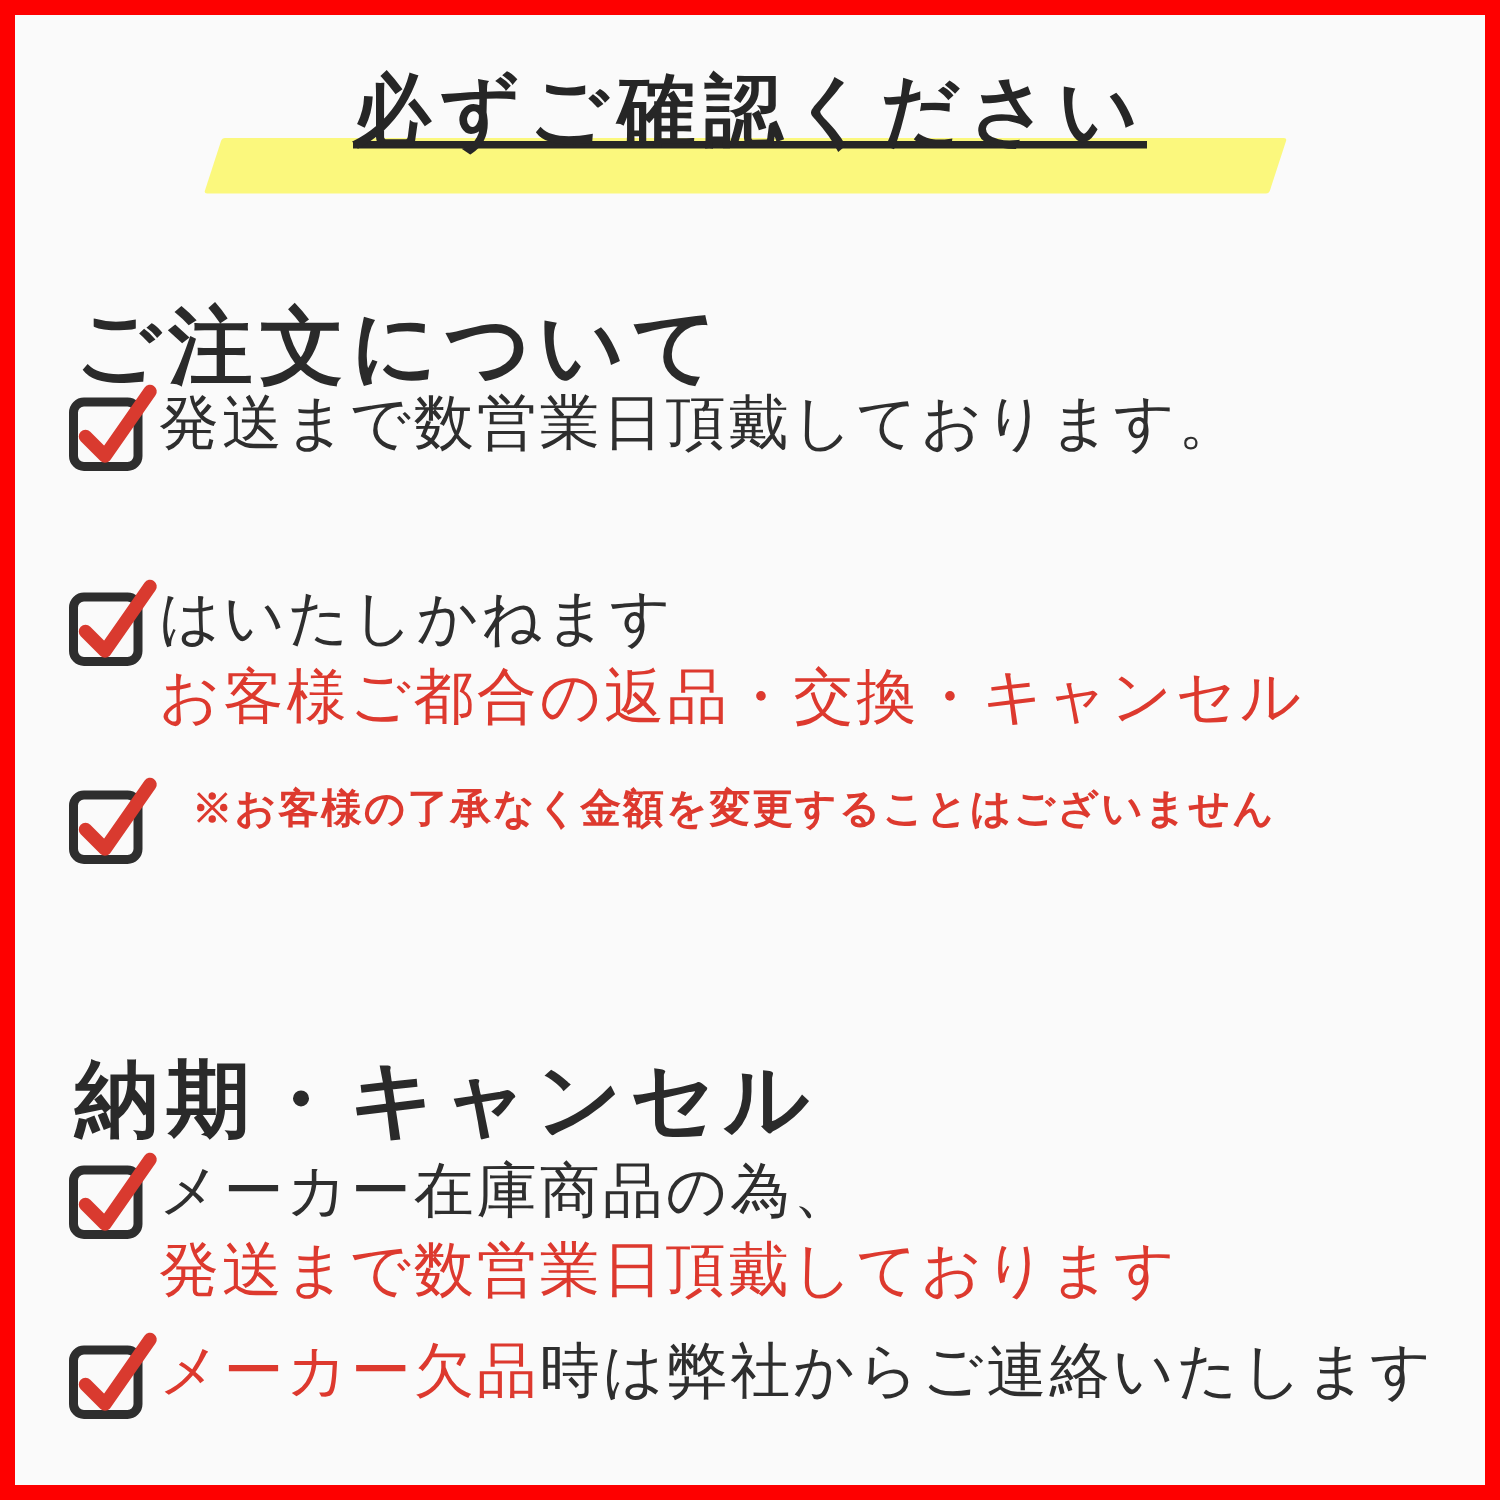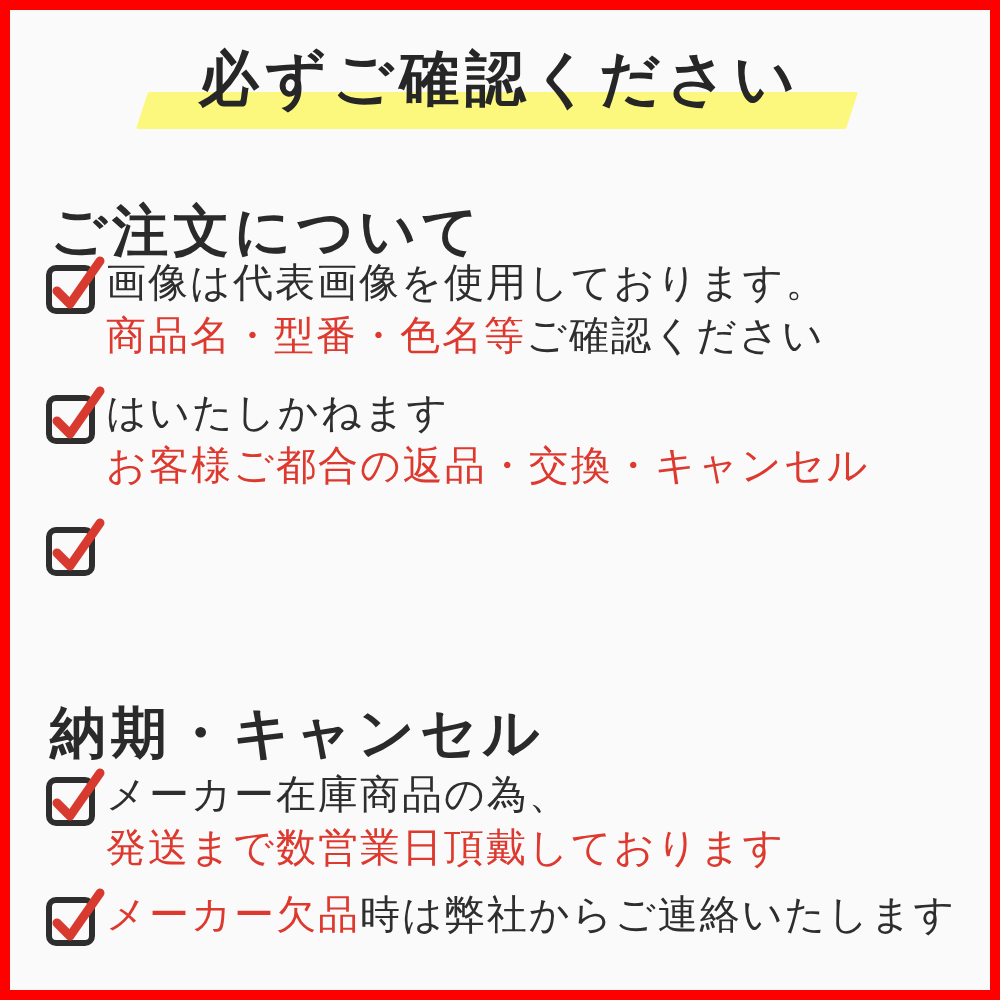--- a/index.html
+++ b/index.html
@@ -13,22 +13,22 @@
   html,body{margin:0;padding:0;background:#ffffff;}
   .canvas{
     position:relative;width:1000px;height:1000px;background:var(--bg);
     overflow:hidden;font-family:"DejaVu Serif","Liberation Serif",serif;
   }
   .frame{position:absolute;inset:0;border:10px solid var(--frame);z-index:50;pointer-events:none;}
 
   .title-block{position:absolute;top:42px;left:0;width:1000px;text-align:center;}
   .hl{position:absolute;top:50px;left:142px;width:710px;height:37px;
       background:var(--yellow);transform:skewX(-18deg);border-radius:2px;}
-  .title{position:relative;margin:0;font-size:60px;font-weight:700;color:#262626;
-         letter-spacing:6px;line-height:1.22;white-space:nowrap;}
+  .title{position:relative;margin:0;font-size:52px;font-weight:700;color:#262626;
+         letter-spacing:6px;line-height:1.22;white-space:nowrap;text-decoration:underline;}
 
   .heading{position:absolute;left:38px;margin:12px;font-size:56px;font-weight:700;
            color:#2a2a2a;letter-spacing:5px;white-space:nowrap;}
 
   .item{position:absolute;left:46px;display:flex;align-items:flex-start;}
   .cb{width:58px;height:58px;flex:0 0 auto;margin-top:2px;}
   .cb svg{overflow:visible;display:block;}
   .lines{margin-left:2px;}
   .line{margin:0;font-size:40px;color:var(--ink);letter-spacing:2px;
         line-height:53px;white-space:nowrap;}
@@ -50,22 +50,21 @@
   <h2 class="heading" style="top:182px">ご注文について</h2>
 
   <div class="item" style="top:256px">
     <span class="cb">
       <svg width="56" height="56" viewBox="0 0 56 56" xmlns="http://www.w3.org/2000/svg">
         <rect x="3" y="10" width="43" height="43" rx="7" fill="none" stroke="#2e2e2e" stroke-width="6"></rect>
         <path d="M 11 33 L 24 46 L 54 3" fill="none" stroke="#d93a2f" stroke-width="9" stroke-linecap="round" stroke-linejoin="round"></path>
       </svg>
     </span>
     <div class="lines">
-      <p class="line"><span>画像は代表画像を使用しております。</span></p>
-      <p class="line"><span class="red">商品名・型番・色名等</span><span>ご確認ください</span></p>
+      <p class="line"><span>発送まで数営業日頂戴しております。</span></p>
     </div>
   </div>
 
   <div class="item" style="top:386px">
     <span class="cb">
       <svg width="56" height="56" viewBox="0 0 56 56" xmlns="http://www.w3.org/2000/svg">
         <rect x="3" y="10" width="43" height="43" rx="7" fill="none" stroke="#2e2e2e" stroke-width="6"></rect>
         <path d="M 11 33 L 24 46 L 54 3" fill="none" stroke="#d93a2f" stroke-width="9" stroke-linecap="round" stroke-linejoin="round"></path>
       </svg>
     </span>
@@ -76,20 +75,21 @@
   </div>
 
   <div class="item" style="top:518px">
     <span class="cb">
       <svg width="56" height="56" viewBox="0 0 56 56" xmlns="http://www.w3.org/2000/svg">
         <rect x="3" y="10" width="43" height="43" rx="7" fill="none" stroke="#2e2e2e" stroke-width="6"></rect>
         <path d="M 11 33 L 24 46 L 54 3" fill="none" stroke="#d93a2f" stroke-width="9" stroke-linecap="round" stroke-linejoin="round"></path>
       </svg>
     </span>
     <div class="lines">
+      <p class="note">※お客様の了承なく金額を変更することはございません</p>
     </div>
   </div>
 
   <h2 class="heading" style="top:684px">納期・キャンセル</h2>
 
   <div class="item" style="top:768px">
     <span class="cb">
       <svg width="56" height="56" viewBox="0 0 56 56" xmlns="http://www.w3.org/2000/svg">
         <rect x="3" y="10" width="43" height="43" rx="7" fill="none" stroke="#2e2e2e" stroke-width="6"></rect>
         <path d="M 11 33 L 24 46 L 54 3" fill="none" stroke="#d93a2f" stroke-width="9" stroke-linecap="round" stroke-linejoin="round"></path>

